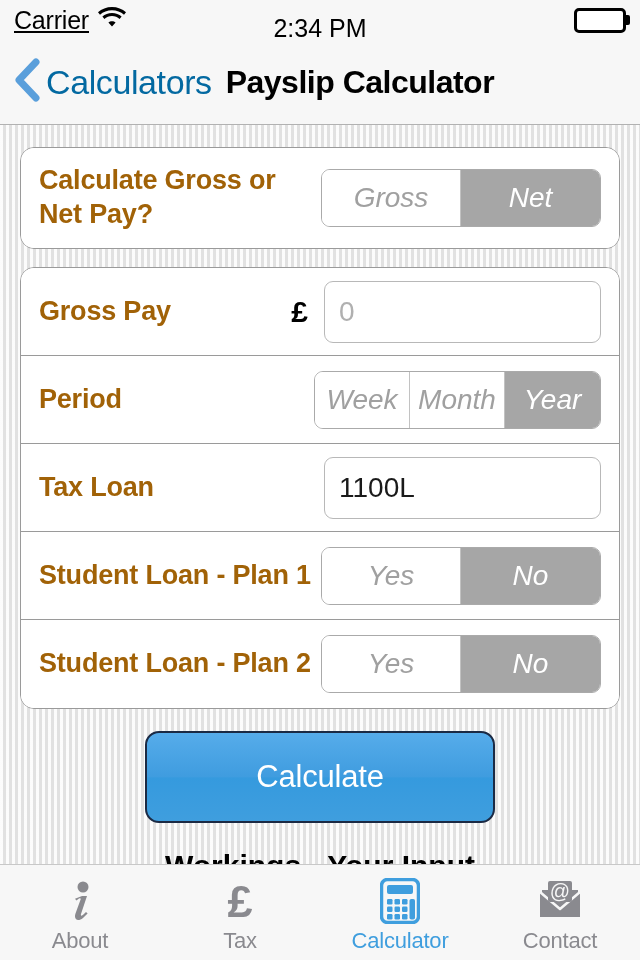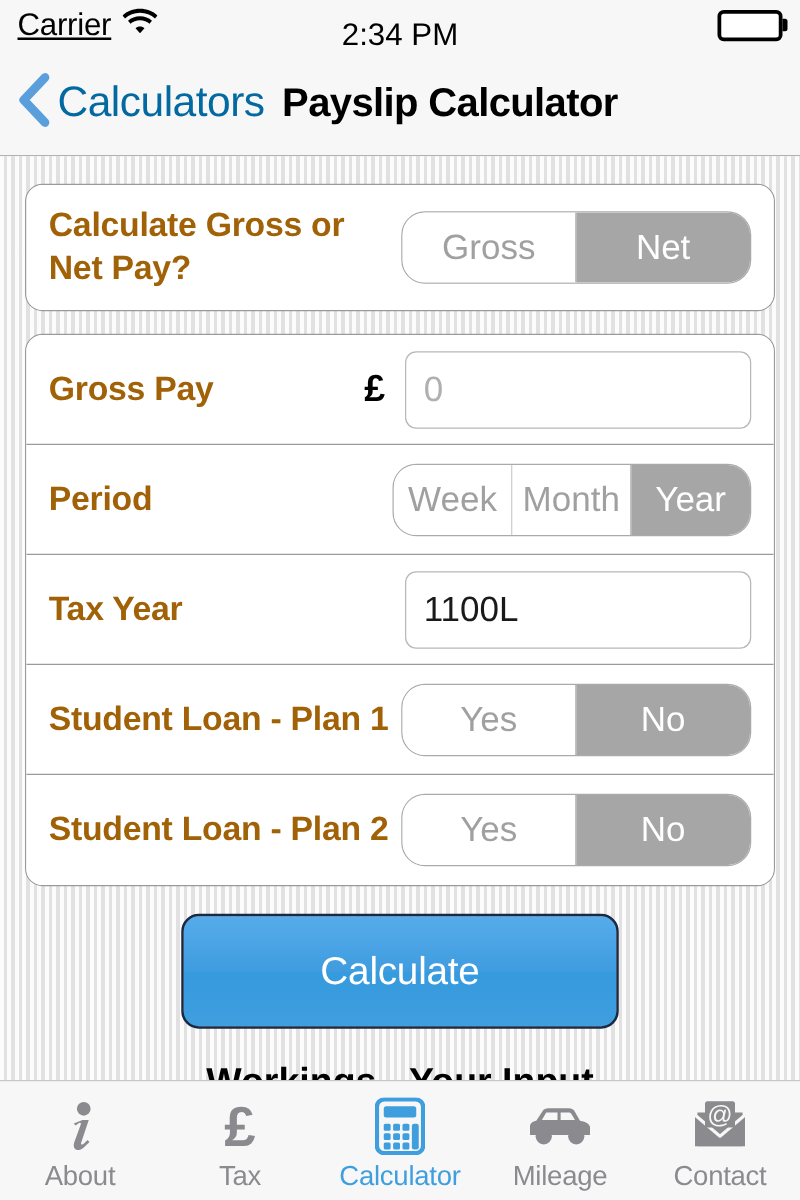--- a/index.html
+++ b/index.html
@@ -165,24 +165,25 @@
     line-height: 1.25;
     letter-spacing: -0.2px;
   }
 
   .row-tall { min-height: 100px; }
 
   
   .segmented {
     display: flex;
     border: 1px solid #aaaaaa;
-    border-radius: 19px;
+    border-radius: 9px;
     overflow: hidden;
     flex: 0 0 auto;
     background: #fff;
+    font-style: italic;
   }
   .seg {
     font-size: 28px;
     color: #a0a0a0;
     background: #ffffff;
     text-align: center;
     padding: 14px 0;
     line-height: 1;
     border-right: 1px solid #c2c2c2;
     cursor: pointer;
@@ -345,21 +346,21 @@
       <div class="row">
         <div class="row-label">Period</div>
         <div class="segmented">
           <div class="seg seg-3">Week</div>
           <div class="seg seg-3">Month</div>
           <div class="seg seg-3 selected">Year</div>
         </div>
       </div>
 
       <div class="row">
-        <div class="row-label">Tax Year</div>
+        <div class="row-label">Tax Loan</div>
         <input class="text-field" type="text" value="1100L" style="">
       </div>
 
       <div class="row">
         <div class="row-label">Student Loan - Plan 1</div>
         <div class="segmented">
           <div class="seg seg-2">Yes</div>
           <div class="seg seg-2 selected">No</div>
         </div>
       </div>
@@ -416,32 +417,20 @@
           <rect x="22" y="28.5" width="5.5" height="5.5" rx="1.2" fill="#3f9ede"></rect>
           <rect x="7" y="36" width="5.5" height="5.5" rx="1.2" fill="#3f9ede"></rect>
           <rect x="14.5" y="36" width="5.5" height="5.5" rx="1.2" fill="#3f9ede"></rect>
           <rect x="22" y="36" width="5.5" height="5.5" rx="1.2" fill="#3f9ede"></rect>
           <rect x="29.5" y="21" width="5.5" height="20.5" rx="1.8" fill="#3f9ede"></rect>
         </svg>
       </span>
       <span class="tab-label">Calculator</span>
     </div>
 
-    <div class="tab">
-      <span class="tab-icon">
-        <svg width="56" height="34" viewBox="0 0 56 34">
-          <path d="M4 24 L4 17 C4 14.5 6 13 9 12.5 L14 5 C15 3 16.5 2.5 19 2.5 L35 2.5 C37.5 2.5 39 3.5 40 5.5 L44 12.5 C49 13.5 52 15 52 18 L52 24 Z" fill="#8a8a8f"></path>
-          <path d="M17 6 L26 6 L26 12 L13.5 12 Z" fill="#f7f7f7"></path>
-          <path d="M28.5 6 L35 6 C36 6 36.8 6.5 37.4 7.6 L40 12 L28.5 12 Z" fill="#f7f7f7"></path>
-          <circle cx="15" cy="25" r="6.5" fill="#8a8a8f"></circle>
-          <circle cx="41" cy="25" r="6.5" fill="#8a8a8f"></circle>
-        </svg>
-      </span>
-      <span class="tab-label">Mileage</span>
-    </div>
 
     <div class="tab">
       <span class="tab-icon">
         <svg width="48" height="44" viewBox="0 0 48 44">
           <path d="M6 12 L42 12 L42 38 L6 38 Z" fill="#8a8a8f"></path>
           <path d="M6 14 L24 29 L42 14 L42 11 L6 11 Z" fill="#8a8a8f"></path>
           <path d="M4 13 L24 30 L44 13 L44 38 L4 38 Z" fill="#8a8a8f"></path>
           <path d="M4 13 L24 30 L44 13" fill="none" stroke="#f7f7f7" stroke-width="2.5" stroke-linejoin="round"></path>
           <rect x="12" y="2" width="24" height="21" rx="2" fill="#8a8a8f"></rect>
           <text x="24" y="19" font-family="Liberation Sans, sans-serif" font-size="20" fill="#f7f7f7" text-anchor="middle">@</text>

